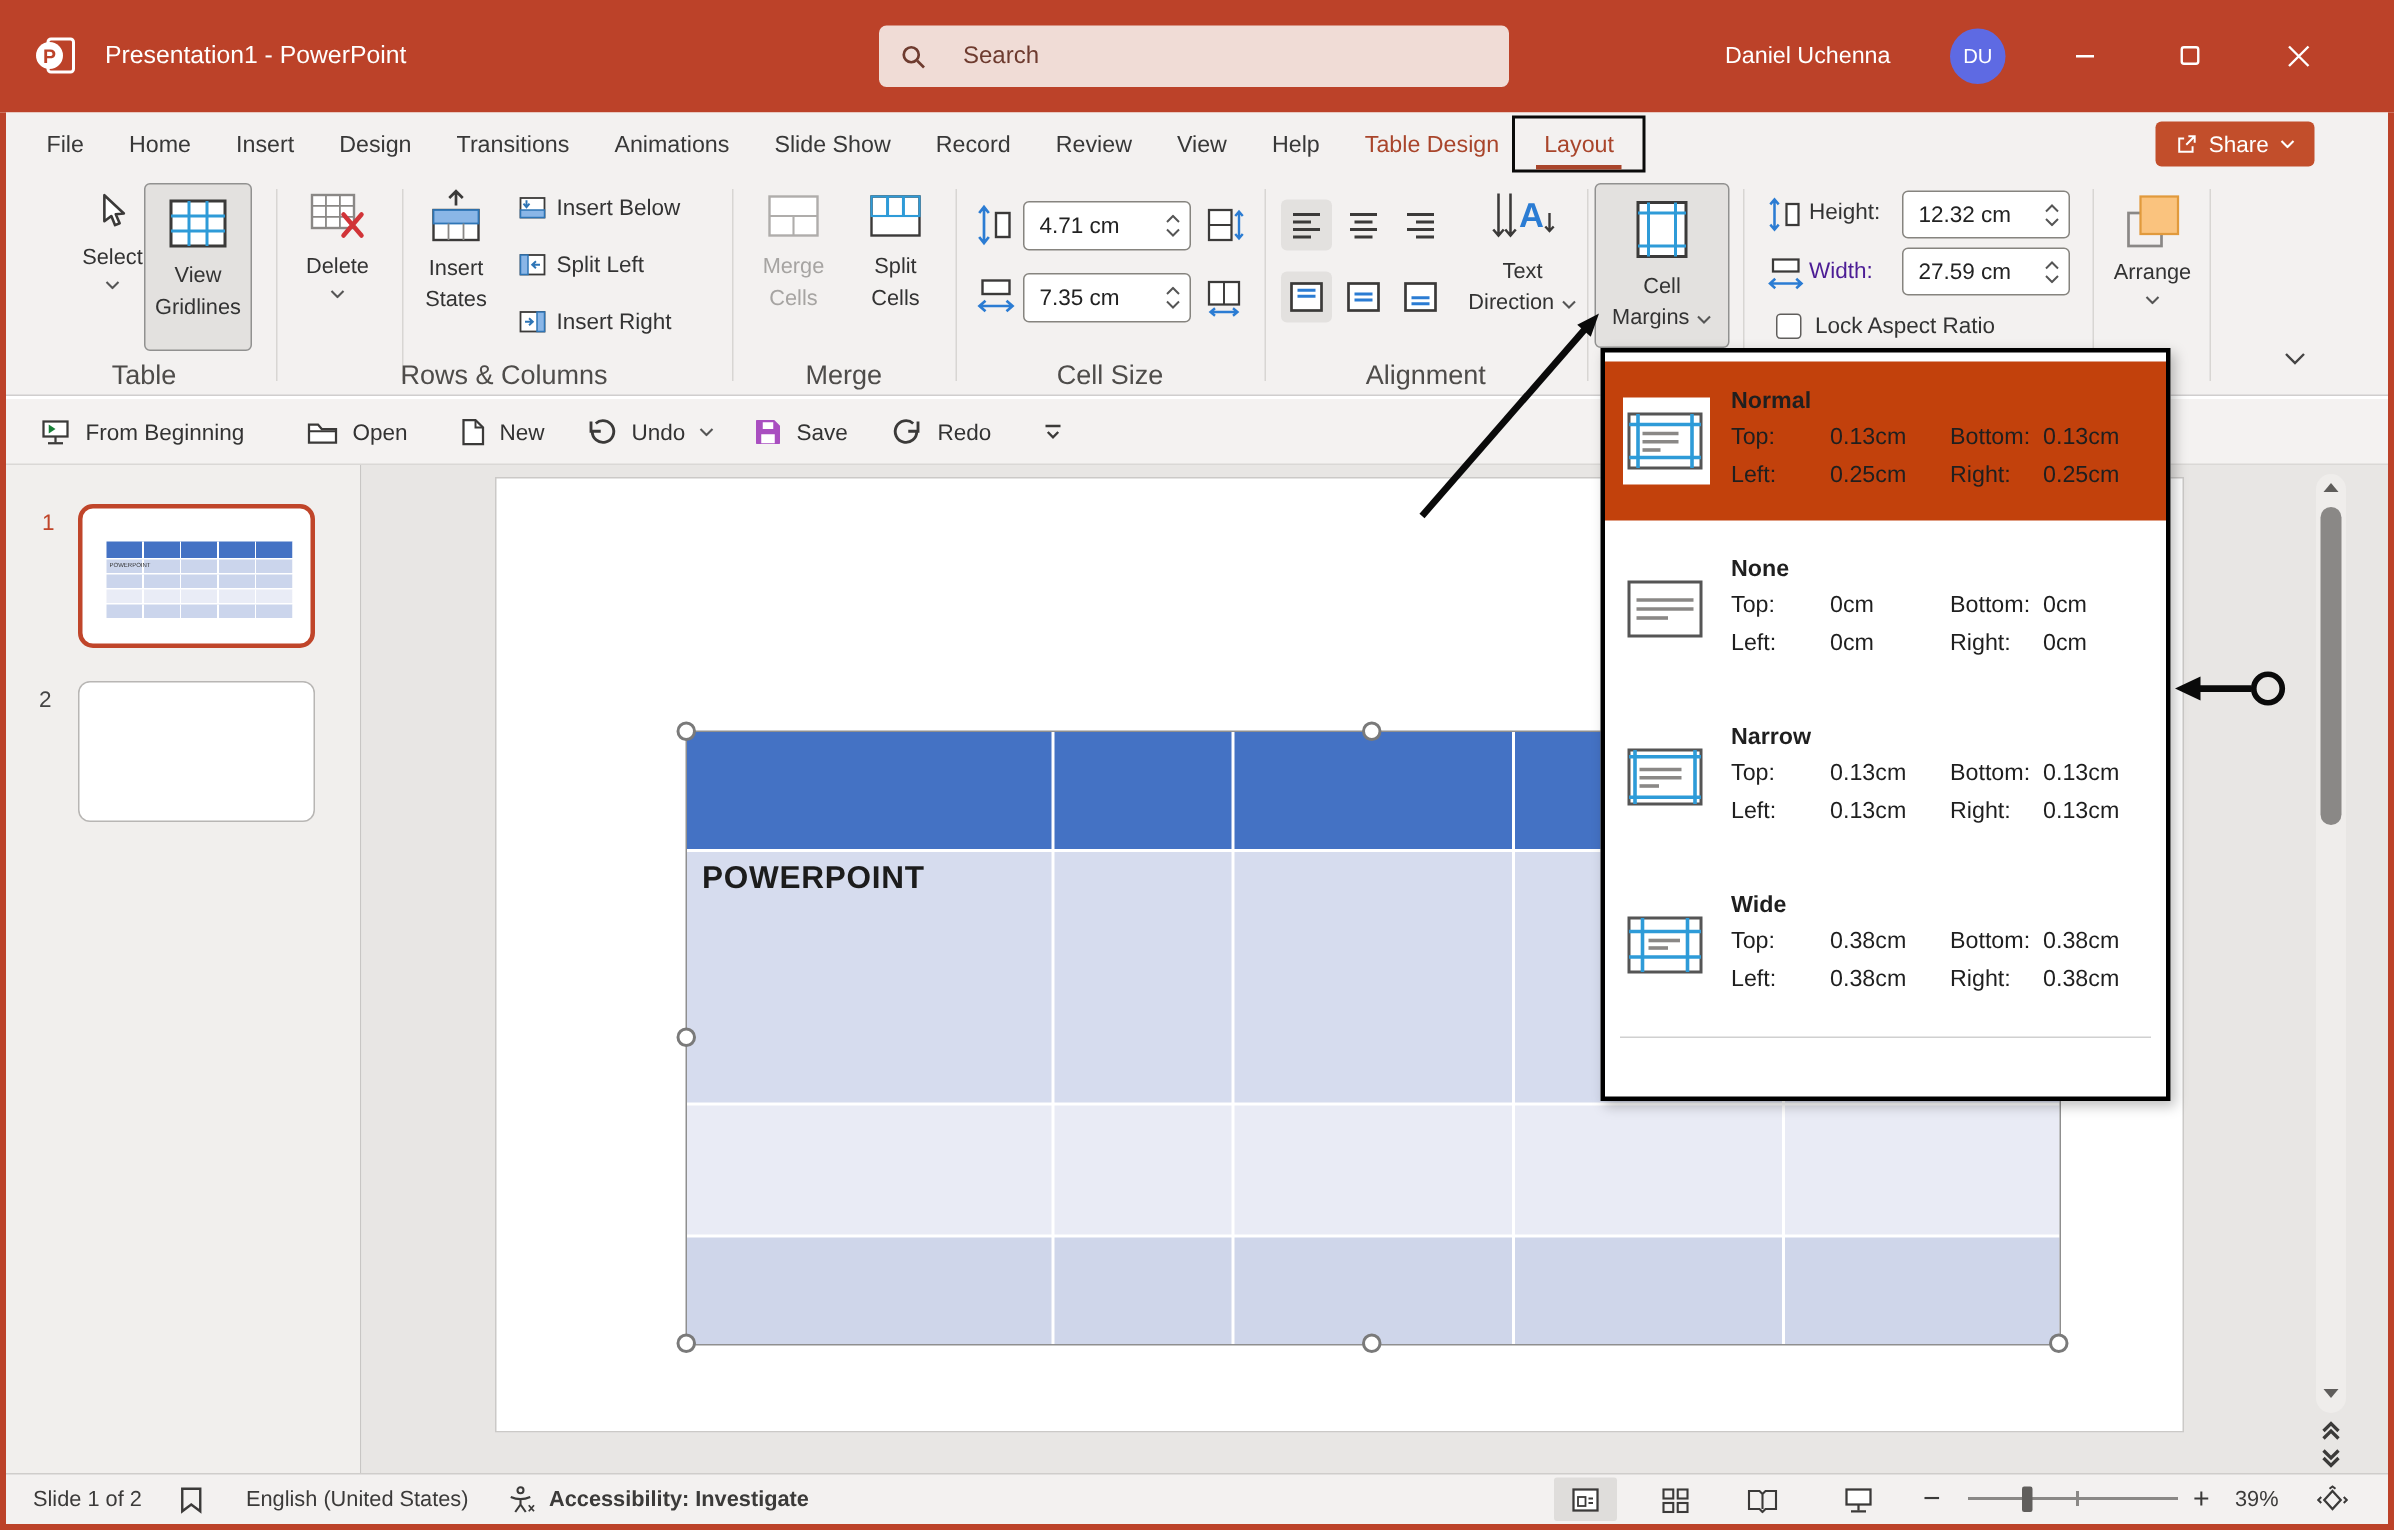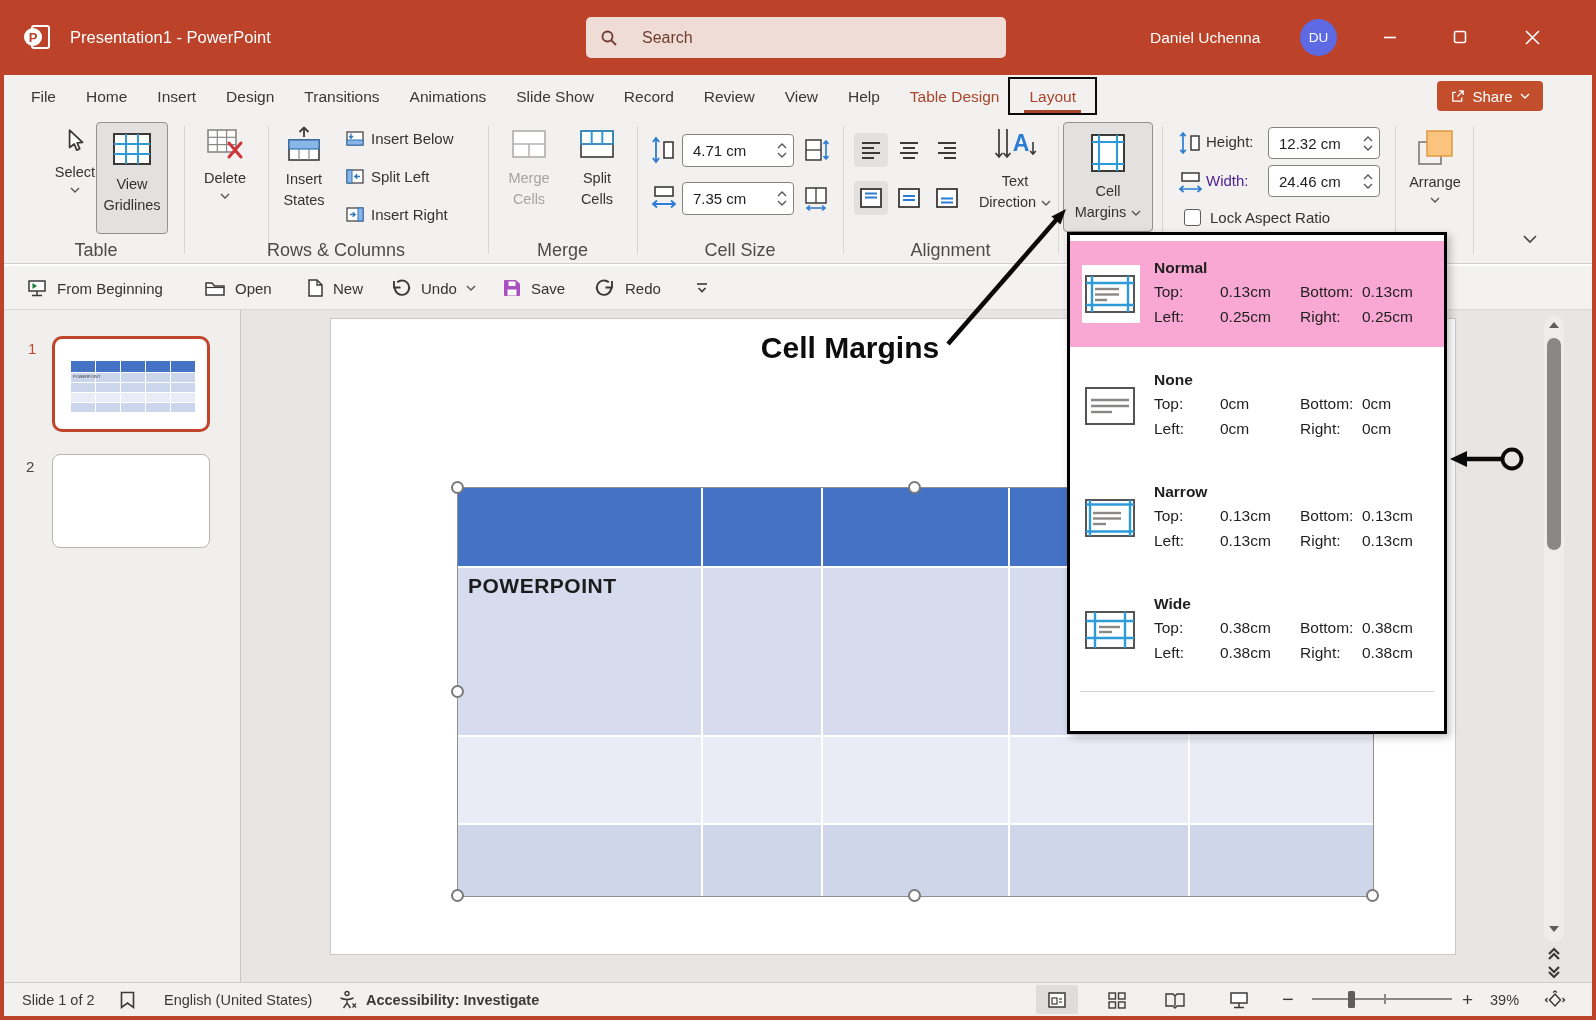--- a/index.html
+++ b/index.html
@@ -64,21 +64,21 @@
   .c-b{background:var(--band_b);}
   .c-c{background:var(--band_c);}
   .sel-outline{inset:-1px;border:1px solid #8f8f8f;pointer-events:none;}
   .handle{width:13px;height:13px;border-radius:50%;background:#fff;border:2px solid #7a7a7a;box-sizing:border-box;}
   .slide-table-text{position:absolute;left:10px;top:6px;font-size:21px;font-weight:600;color:#1c1c1c;letter-spacing:.5px;}
   .annotation{left:730px;top:331px;width:240px;text-align:center;font-size:30px;font-weight:bold;color:#0d0d0d;}
   
   .menu{left:1067px;top:232px;width:380px;height:502px;background:#fff;border:3px solid #000;box-sizing:border-box;
         z-index:40;box-shadow:3px 3px 8px rgba(0,0,0,.25);}
   .mi{position:absolute;left:0;right:0;height:106px;display:flex;align-items:center;padding-left:12px;box-sizing:border-box;}
-  .mi.sel{background:#f9a8d4;}
+  .mi.sel{background:#c2410c;}
   .mi-icon{width:58px;height:58px;display:flex;align-items:center;justify-content:center;margin-right:14px;flex:none;}
   .mi.sel .mi-icon{background:#fff;}
   .mi-title{font-weight:bold;font-size:15.5px;color:#1f1f1f;margin-bottom:2px;}
   .mi-row{display:flex;font-size:15.5px;color:#1f1f1f;line-height:25px;}
   .ml{width:66px;}.mv{width:80px;}.ml2{width:62px;}
   .menusep{left:10px;right:10px;top:456px;height:1px;background:#D0D0D0;position:absolute;}
   .custrow{position:absolute;left:0;right:0;top:460px;height:39px;display:flex;align-items:center;padding-left:18px;
            font-size:15.5px;color:#1f1f1f;gap:13px;box-sizing:border-box;}
   
   .statusbar{left:4px;top:982px;width:1588px;height:34px;background:#F3F1F0;border-top:1px solid #CFCDCB;box-sizing:border-box;}
@@ -424,21 +424,21 @@
     </span>
   </div>
   <div class="abs" style="left:1178px;top:170px">
     <svg width="26" height="26" viewBox="0 0 26 26">
       <rect x="4" y="3" width="17" height="8" fill="#fff" stroke="#3b3a39" stroke-width="1.5"></rect>
       <path d="M2 19 h21 M5.5 15.8 L2 19 L5.5 22.2 M19.5 15.8 L23 19 L19.5 22.2" fill="none" stroke="#2B7CD3" stroke-width="1.7"></path>
     </svg>
   </div>
   <div class="abs" style="left:1206px;top:172px;font-size:15px;color:#4c1d95">Width:</div>
   <div class="abs spin" style="left:1268px;top:165px;width:112px;height:32px">
-    <span>24.46 cm</span>
+    <span>27.59 cm</span>
     <span class="arrows">
       <svg class="chev" viewBox="0 0 10 6">
           <path d="M1 5 L5 1 L9 5" fill="none" stroke="#555" stroke-width="1.3"></path>
         </svg>
       <svg class="chev" viewBox="0 0 10 6">
           <path d="M1 1 L5 5 L9 1" fill="none" stroke="#555" stroke-width="1.3"></path>
         </svg>
     </span>
   </div>
   <div class="abs" style="left:1184px;top:209px;width:17px;height:17px;border:1.5px solid #605e5c;border-radius:3px;background:#fff;box-sizing:border-box"></div>
@@ -536,21 +536,20 @@
       <div class="strip" style="height:9px;background-color:#CBD5EC"></div>
       <div class="strip" style="height:9px;background-color:#E9ECF6"></div>
       <div class="strip" style="height:9px;background-color:#CBD5EC"></div>
     </div>
   </div>
   <div class="abs" style="left:26px;top:458px;font-size:15px;color:#444">2</div>
   <div class="abs thumb2"></div>
 
   <div class="abs mainarea"></div>
   <div class="abs canvas"></div>
-  <div class="abs annotation">Cell Margins</div>
 
   <div class="abs ptable">
     <div class="cell c-h"></div>
     <div class="cell c-h"></div>
     <div class="cell c-h"></div>
     <div class="cell c-h"></div>
     <div class="cell c-h"></div>
     <div class="cell c-a">
       <span class="slide-table-text">POWERPOINT</span>
     </div>

